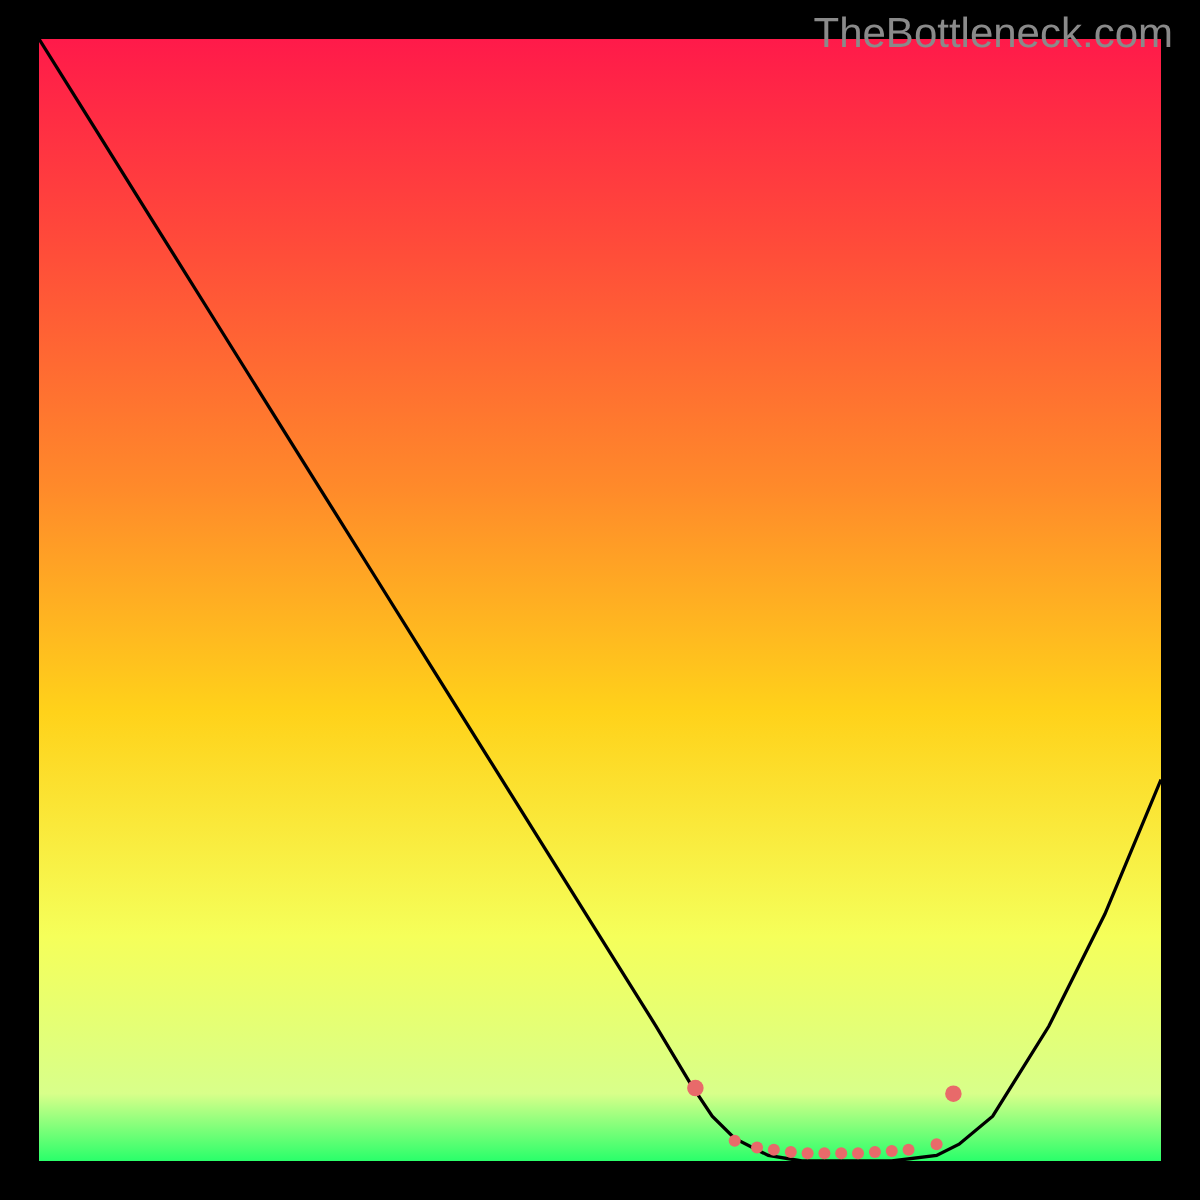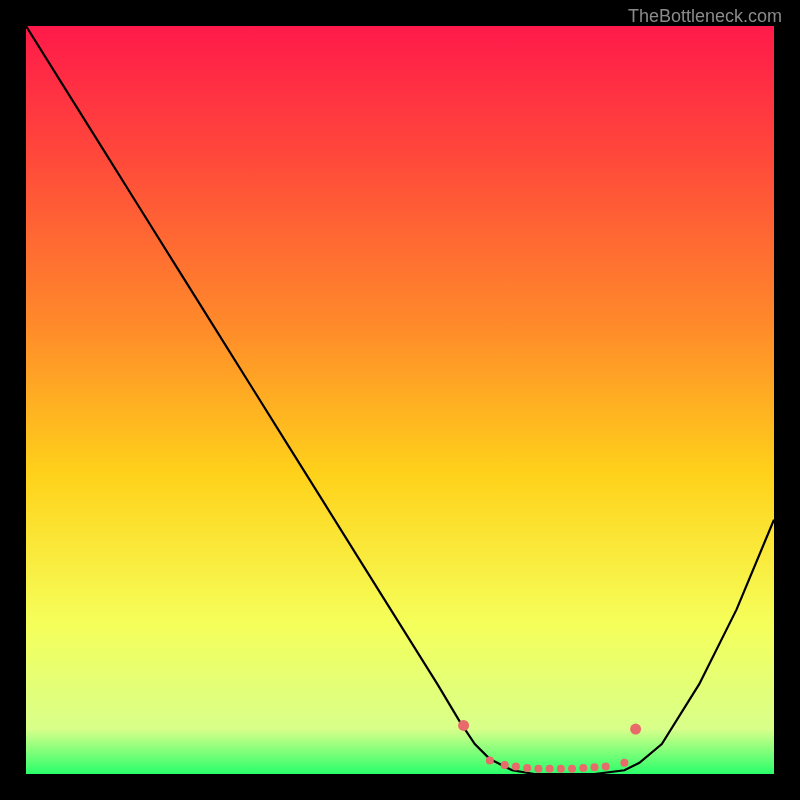--- a/index.html
+++ b/index.html
@@ -1,17 +1,17 @@
 <!DOCTYPE html>
 <html><head>
 <meta charset="utf-8">
 <style>
   * { margin: 0; padding: 0; box-sizing: border-box; }
   body { width: 800px; height: 800px; background: #000; position: relative; font-family: Arial, sans-serif; }
-  .watermark { position: absolute; top: 6px; right: 18px; color: #8a8a8a; font-size: 18px; font-weight: 500; z-index: 10; }
+  .watermark { position: absolute; top: 6px; right: 18px; color: #8a8a8a; font-size: 28px; font-weight: 500; z-index: 10; }
   .frame { position: absolute; top: 26px; left: 26px; width: 748px; height: 748px; background: #000; }
   .plot-area { position: absolute; top: 0; left: 0; width: 748px; height: 748px; overflow: hidden; }
   svg { display: block; }
 </style>
 </head>
 <body>
 
 <div class="watermark">TheBottleneck.com</div>
 
 <div class="frame">

